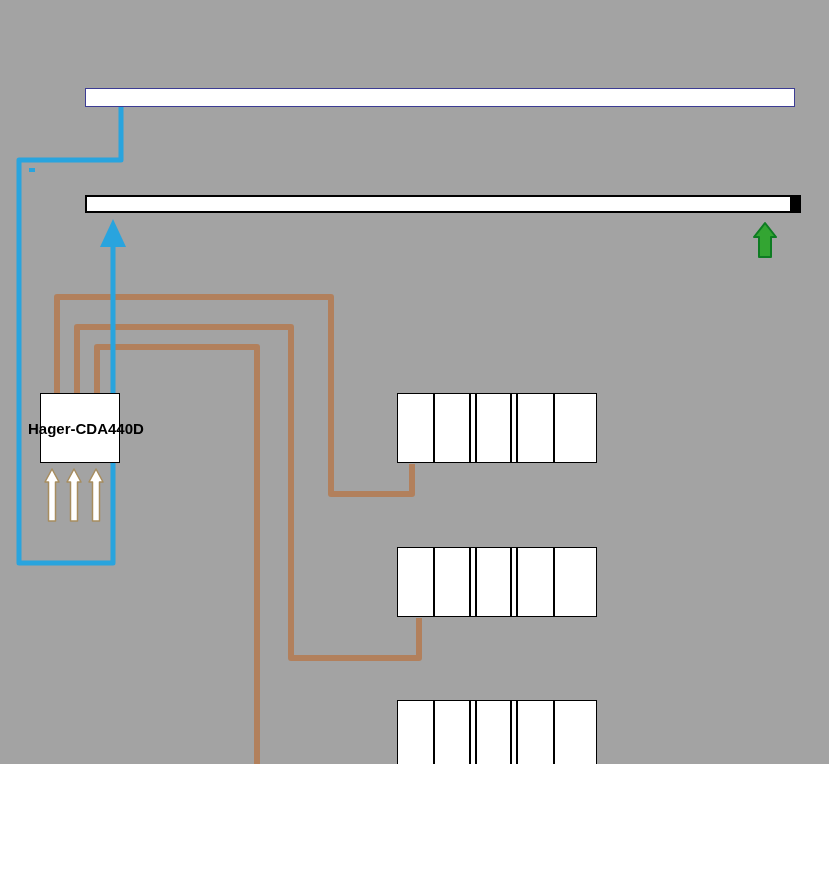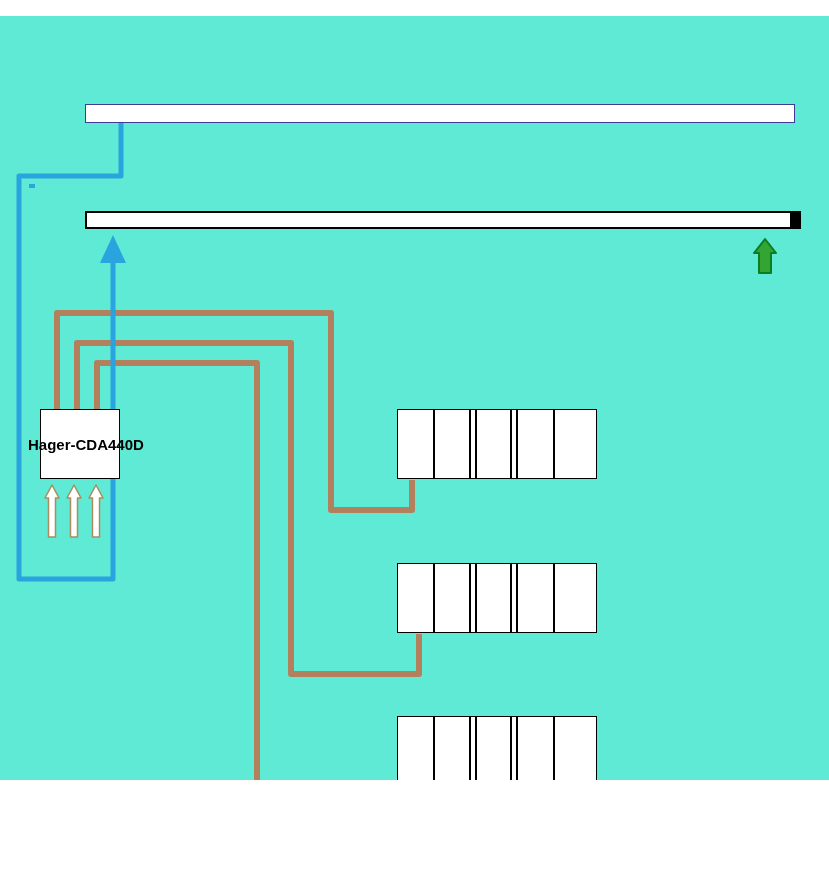--- a/index.html
+++ b/index.html
@@ -5,23 +5,22 @@
   html, body {
     margin: 0;
     padding: 0;
     background: #ffffff;
     font-family: "Liberation Sans", sans-serif;
   }
   .canvas {
     position: relative;
     width: 829px;
     height: 764px;
-    background: #5eead4;
+    background: #a3a3a3;
     overflow: hidden;
-    margin-top: 16px;
   }
   .layer {
     position: absolute;
     left: 0;
     top: 0;
   }
   .busbar-top {
     position: absolute;
     left: 85px;
     top: 88px;

